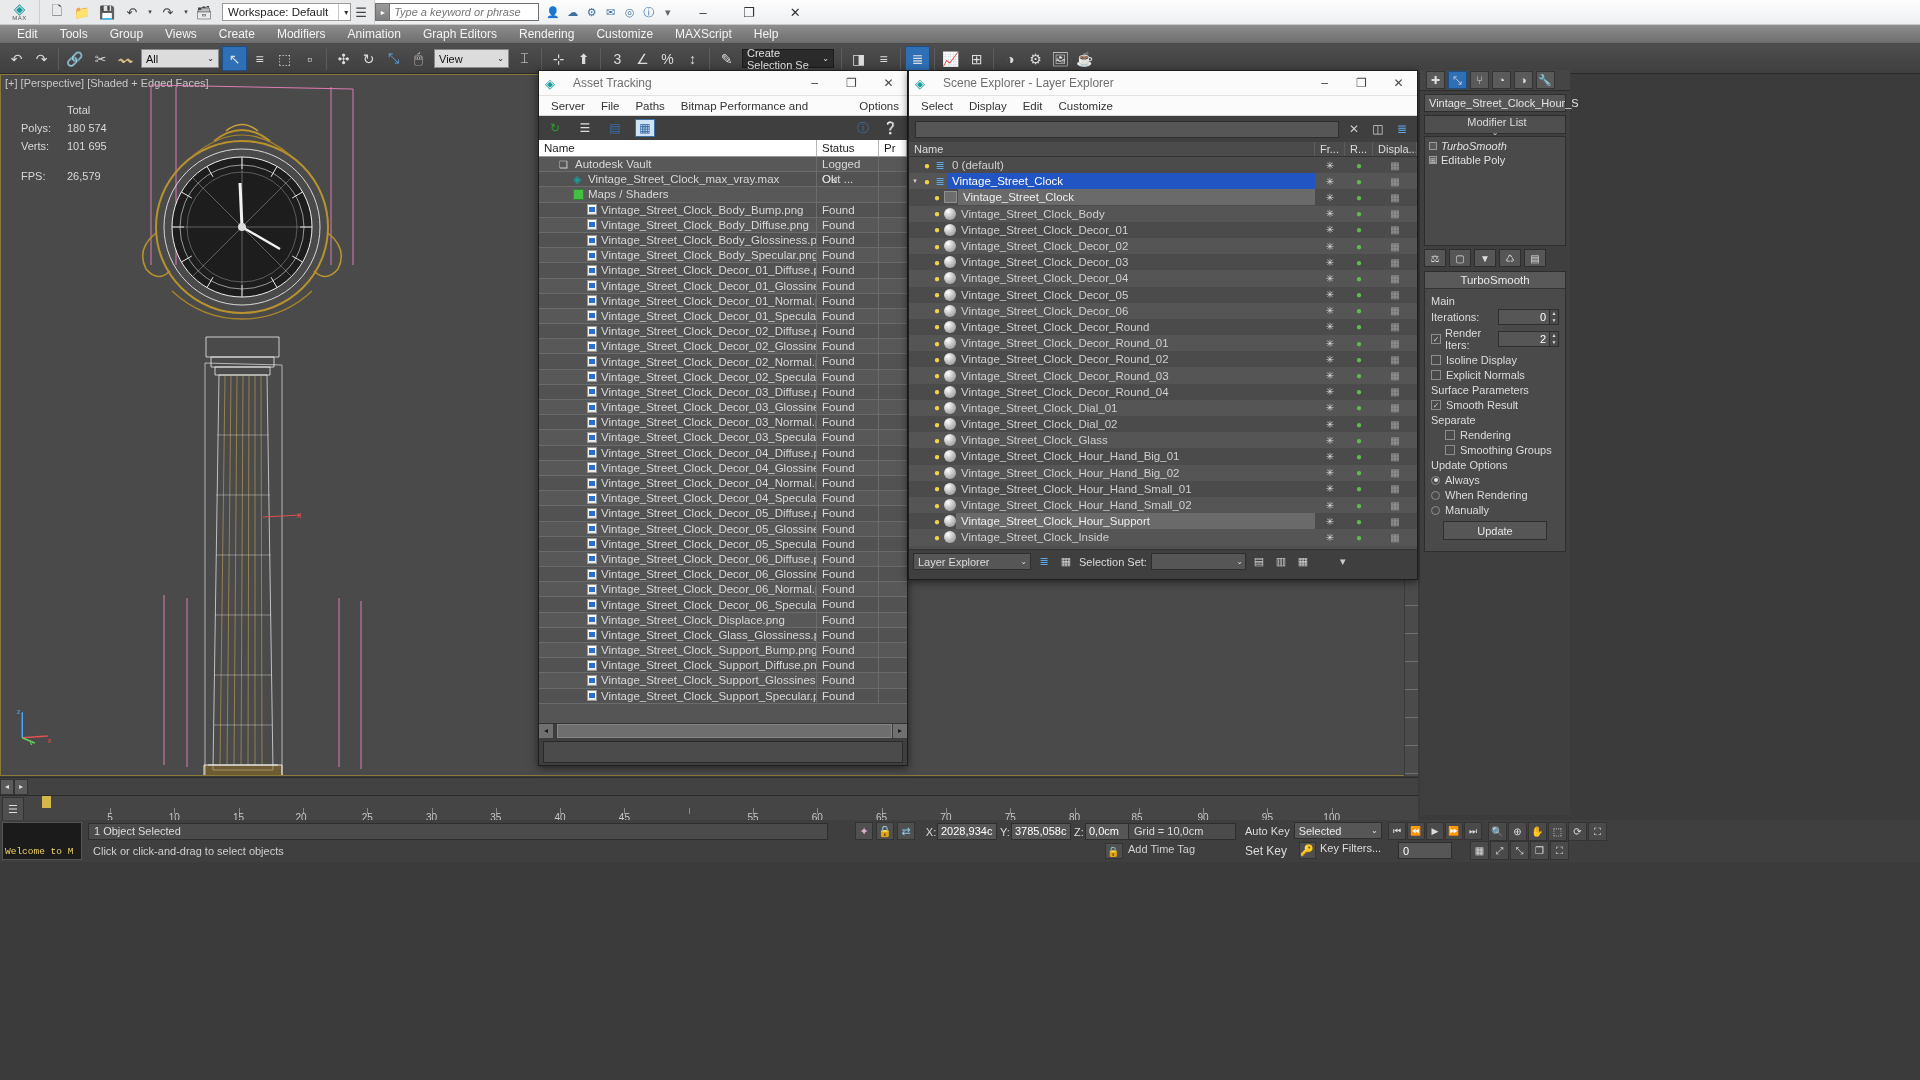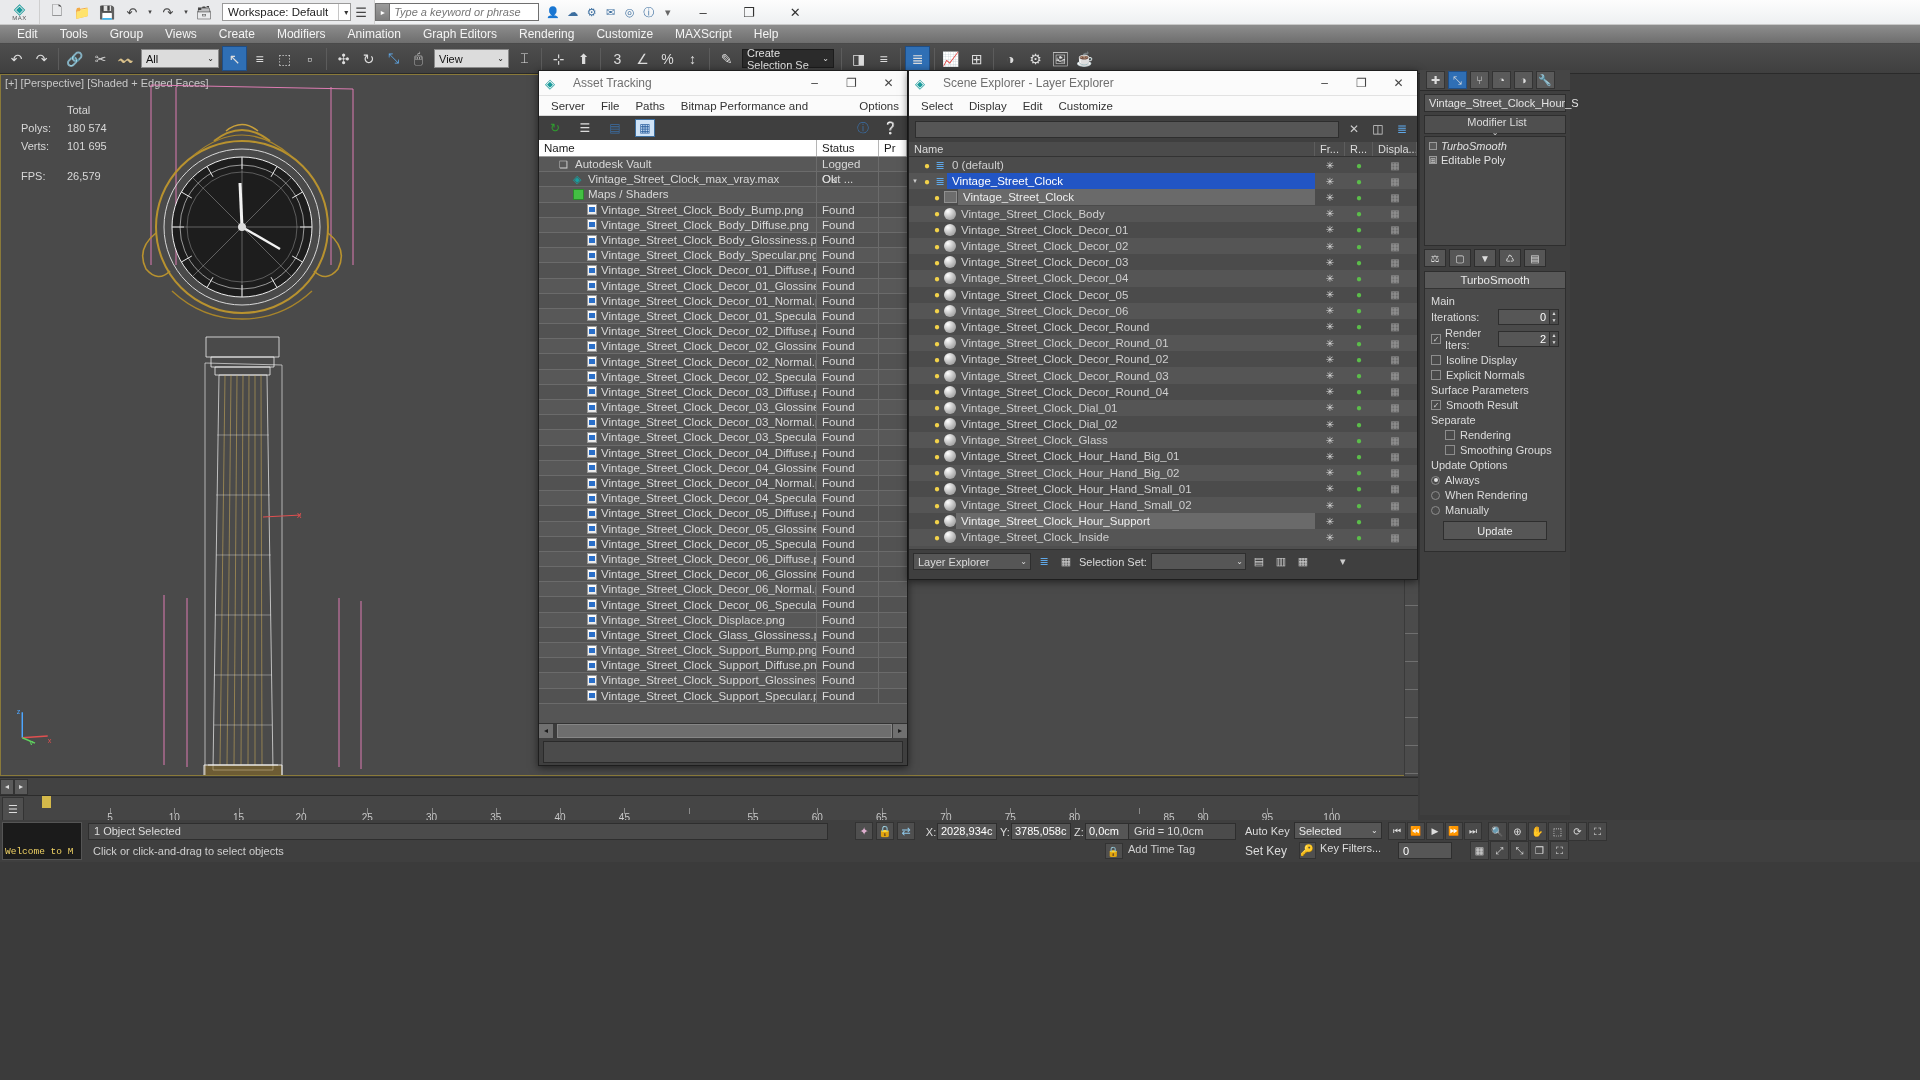--- a/index.html
+++ b/index.html
@@ -1337,21 +1337,21 @@
       <div class="tlbl" style="left: 817.3px;">60</div>
       <div class="tick" style="left: 881.6px;"></div>
       <div class="tlbl" style="left: 881.6px;">65</div>
       <div class="tick" style="left: 945.9px;"></div>
       <div class="tlbl" style="left: 945.9px;">70</div>
       <div class="tick" style="left: 1010.2px;"></div>
       <div class="tlbl" style="left: 1010.2px;">75</div>
       <div class="tick" style="left: 1074.5px;"></div>
       <div class="tlbl" style="left: 1074.5px;">80</div>
       <div class="tick" style="left: 1138.8px;"></div>
-      <div class="tlbl" style="left: 1169px;">85</div>
+      <div class="tlbl" style="left: 1137px;">85</div>
       <div class="tick" style="left: 1203.1px;"></div>
       <div class="tlbl" style="left: 1203.1px;">90</div>
       <div class="tick" style="left: 1267.4px;"></div>
       <div class="tlbl" style="left: 1267.4px;">95</div>
       <div class="tick" style="left: 1331.7px;"></div>
       <div class="tlbl" style="left: 1331.7px;">100</div>
     </div>
   <div class="tb-left">☰</div>
 
   <div class="statusbar">

